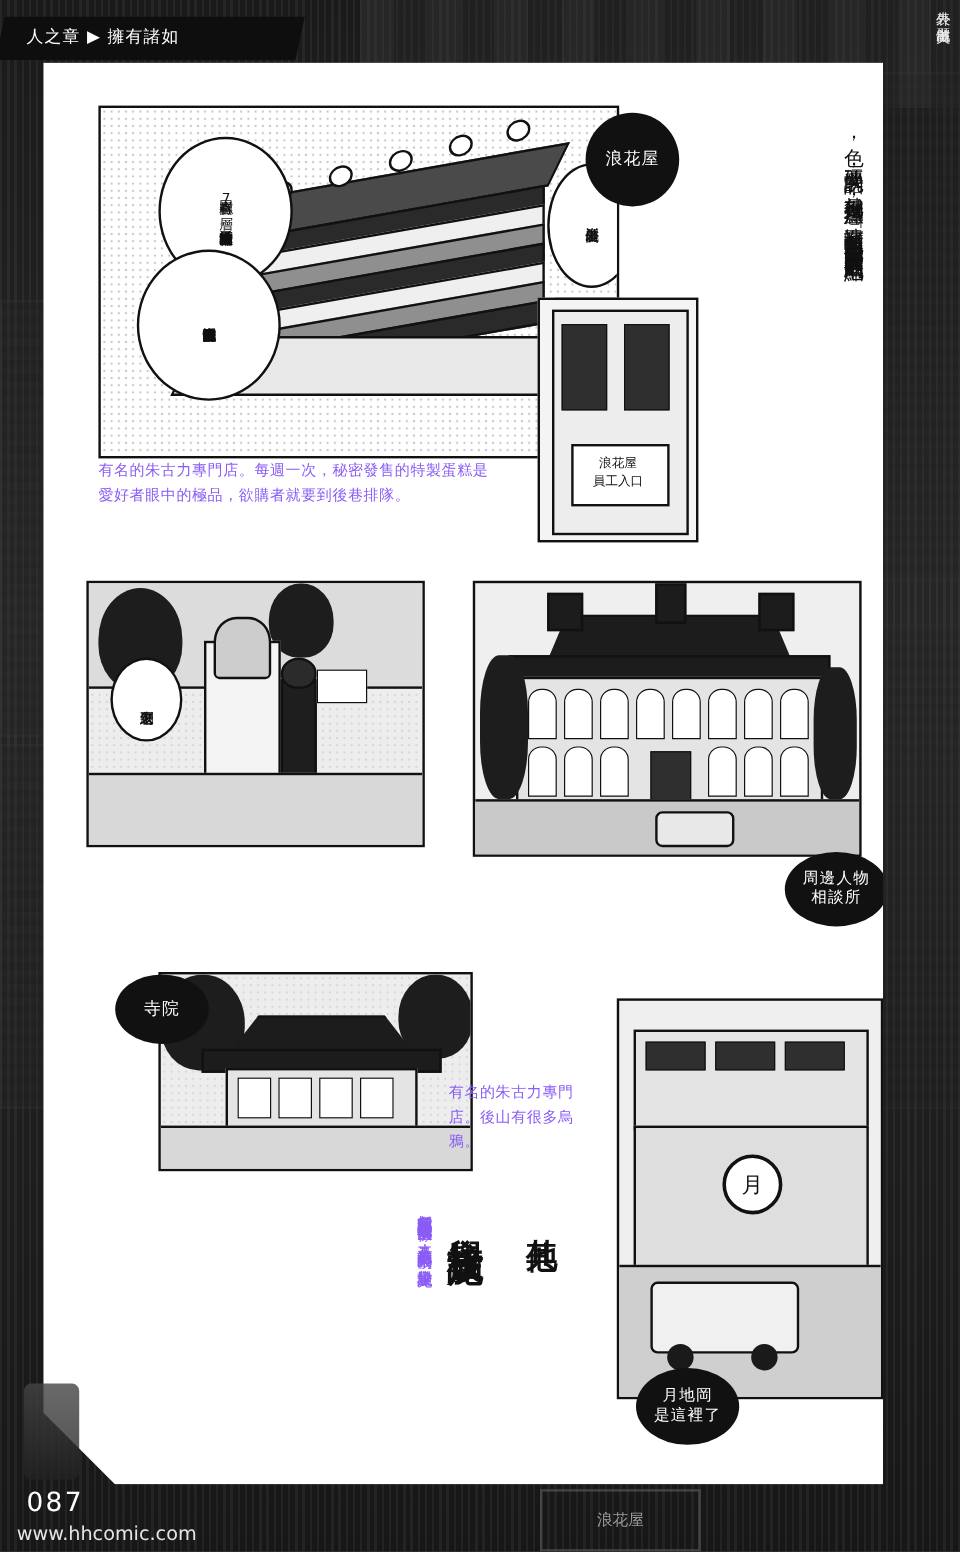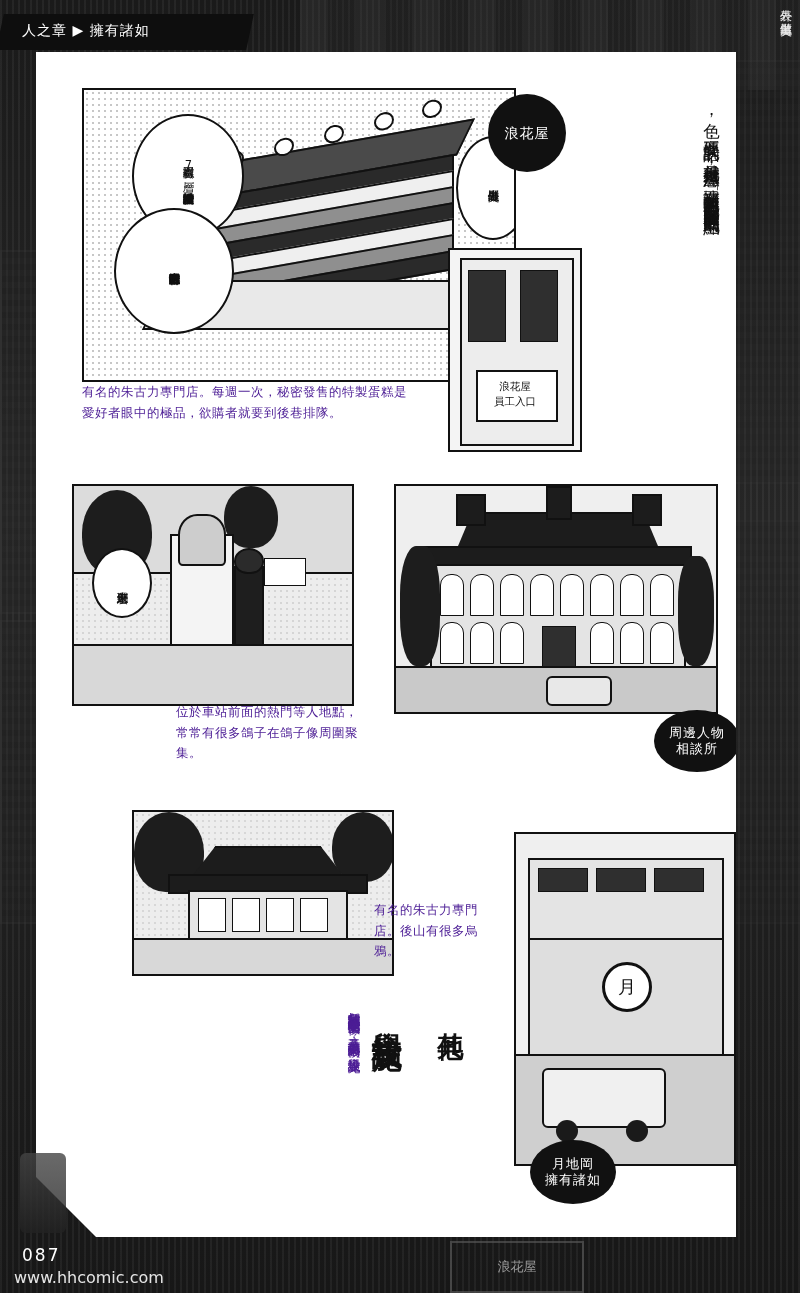--- a/index.html
+++ b/index.html
@@ -84,33 +84,33 @@
   .rectbub .t{writing-mode:vertical-rl;text-orientation:upright;font-size:11.5px;
     line-height:1.35;color:#111;padding:8px;}
 
   
   .clabel{position:absolute;background:#111;color:#fff;border-radius:50%;
     display:flex;align-items:center;justify-content:center;text-align:center;
     font-size:14px;line-height:1.2;letter-spacing:1px;}
   .clabel.two{font-size:13px;}
 
   
-  .cap{position:absolute;font-size:12.5px;line-height:1.65;color:#4c1d95;letter-spacing:.5px;}
+  .cap{position:absolute;font-size:12.5px;line-height:1.65;color:#8b5cf6;letter-spacing:.5px;}
   .cap.v{writing-mode:vertical-rl;text-orientation:upright;}
 
   
   .roof{position:absolute;background:#1c1c1c;border:2px solid #111;}
   .wall{position:absolute;background:#e4e4e4;border:2px solid #111;}
   .win{position:absolute;background:#fff;border:1.5px solid #111;}
   .winD{position:absolute;background:#2f2f2f;border:1.5px solid #111;}
   .tree{position:absolute;background:#1d1d1d;border-radius:50% 50% 45% 45%;}
   .ground{position:absolute;background:#d8d8d8;border-top:2px solid #111;}
 
   
-  .pagenum{position:absolute;left:22px;bottom:28px;color:#fff;font-size:17px;letter-spacing:2px;
+  .pagenum{position:absolute;left:22px;bottom:28px;color:#fff;font-size:22px;letter-spacing:2px;
      font-family:"DejaVu Sans","Liberation Sans",sans-serif;}
   .wm{position:absolute;left:14px;bottom:6px;color:#f0f0f0;font-size:16px;opacity:.95;}
   .bottom-ghost{position:absolute;left:450px;bottom:0;width:130px;height:48px;border:2px solid #555;
     color:#cfcfcf;font-size:13px;display:flex;align-items:center;justify-content:center;opacity:.7;}
   .corner-fig{position:absolute;left:20px;bottom:60px;width:46px;height:80px;
     background:linear-gradient(180deg,#444,#222);border-radius:6px;opacity:.8;}
 </style>
 </head>
 <body>
 
@@ -184,21 +184,20 @@
       <div class="wall" style="left:96px;top:48px;width:60px;height:110px;background:#f4f4f4;"></div>
       <div style="position:absolute;left:104px;top:28px;width:44px;height:48px;background:#cdcdcd;border:2px solid #111;border-radius:40% 40% 10% 10%;"></div>
       <div style="position:absolute;left:160px;top:80px;width:26px;height:78px;background:#1e1e1e;border:2px solid #111;"></div>
       <div style="position:absolute;left:160px;top:62px;width:26px;height:22px;background:#2b2b2b;border:2px solid #111;border-radius:50% 50% 45% 45%;"></div>
       <div class="ground" style="left:0;bottom:0;width:278px;height:58px;"></div>
       <div class="win" style="left:190px;top:72px;width:40px;height:26px;"></div>
       <div class="bub" style="left:18px;top:62px;width:56px;height:66px;">
         <span class="t">怎麼還未到</span>
       </div>
     </div>
-    <div class="cap" style="left:140px;top:650px;width:188px;">位於車站前面的熱門等人地點，常常有很多鴿子在鴿子像周圍聚集。</div>
 
     <div class="panel" style="left:358px;top:432px;width:320px;height:226px;background:#efefef;">
       <div class="roof" style="left:36px;top:26px;width:248px;height:44px;clip-path:polygon(8% 100%,16% 0,84% 0,92% 100%);"></div>
       <div class="roof" style="left:28px;top:60px;width:264px;height:18px;"></div>
       <div class="roof" style="left:60px;top:8px;width:26px;height:28px;"></div>
       <div class="roof" style="left:150px;top:0px;width:22px;height:30px;"></div>
       <div class="roof" style="left:236px;top:8px;width:26px;height:28px;"></div>
       <div class="wall" style="left:34px;top:78px;width:252px;height:104px;"></div>
       <div class="win" style="left:44px;top:88px;width:22px;height:40px;border-radius:11px 11px 0 0;"></div>
       <div class="win" style="left:74px;top:88px;width:22px;height:40px;border-radius:11px 11px 0 0;"></div>
@@ -229,36 +228,37 @@
       <div class="tree" style="left:198px;top:0;width:62px;height:70px;"></div>
       <div class="roof" style="left:52px;top:34px;width:160px;height:34px;clip-path:polygon(0 100%,18% 0,82% 0,100% 100%);"></div>
       <div class="roof" style="left:34px;top:62px;width:196px;height:16px;"></div>
       <div class="wall" style="left:54px;top:78px;width:156px;height:48px;"></div>
       <div class="win" style="left:64px;top:86px;width:26px;height:32px;"></div>
       <div class="win" style="left:98px;top:86px;width:26px;height:32px;"></div>
       <div class="win" style="left:132px;top:86px;width:26px;height:32px;"></div>
       <div class="win" style="left:166px;top:86px;width:26px;height:32px;"></div>
       <div class="ground" style="left:0;bottom:0;width:258px;height:34px;"></div>
     </div>
+    <div class="clabel" style="left:60px;top:760px;width:78px;height:58px;">寺院</div>
     <div class="cap" style="left:338px;top:848px;width:110px;">有名的朱古力專門店。後山有很多烏鴉。</div>
 
     <div class="panel" style="left:478px;top:780px;width:218px;height:330px;background:#efefef;">
       <div class="wall" style="left:12px;top:24px;width:192px;height:80px;"></div>
       <div class="winD" style="left:22px;top:34px;width:48px;height:22px;"></div>
       <div class="winD" style="left:80px;top:34px;width:48px;height:22px;"></div>
       <div class="winD" style="left:138px;top:34px;width:48px;height:22px;"></div>
       <div class="wall" style="left:12px;top:104px;width:192px;height:116px;background:#dedede;"></div>
       <div style="position:absolute;left:86px;top:128px;width:44px;height:44px;border:3px solid #111;border-radius:50%;display:flex;align-items:center;justify-content:center;font-size:18px;color:#111;background:#fff;">月</div>
       <div class="ground" style="left:0;bottom:0;width:218px;height:108px;background:#cfcfcf;"></div>
       <div style="position:absolute;left:26px;bottom:36px;width:120px;height:56px;background:#f0f0f0;border:2px solid #111;border-radius:6px;"></div>
       <div style="position:absolute;left:40px;bottom:22px;width:22px;height:22px;background:#1a1a1a;border-radius:50%;"></div>
       <div style="position:absolute;left:110px;bottom:22px;width:22px;height:22px;background:#1a1a1a;border-radius:50%;"></div>
     </div>
     <div class="clabel two" style="left:494px;top:1088px;width:86px;height:64px;white-space:pre-line;">月地岡
-擁有諸如</div>
+是這裡了</div>
 
 
     <div style="position:absolute;left:330px;top:956px;height:210px;writing-mode:vertical-rl;text-orientation:upright;font-size:30px;font-weight:bold;letter-spacing:3px;color:#111;">學校設施</div>
     <div style="position:absolute;left:398px;top:960px;height:90px;writing-mode:vertical-rl;text-orientation:upright;font-size:26px;font-weight:bold;letter-spacing:2px;color:#111;">其他</div>
     <div class="cap v" style="left:232px;top:950px;height:200px;width:96px;">包括利守就讀的三影山小學和當地高中女生的偶像‧八王子君也就讀的中央東高校，學校設施充足。</div>
 
   </div>
 
   <div class="corner-fig"></div>
   <div class="pagenum">087</div>

